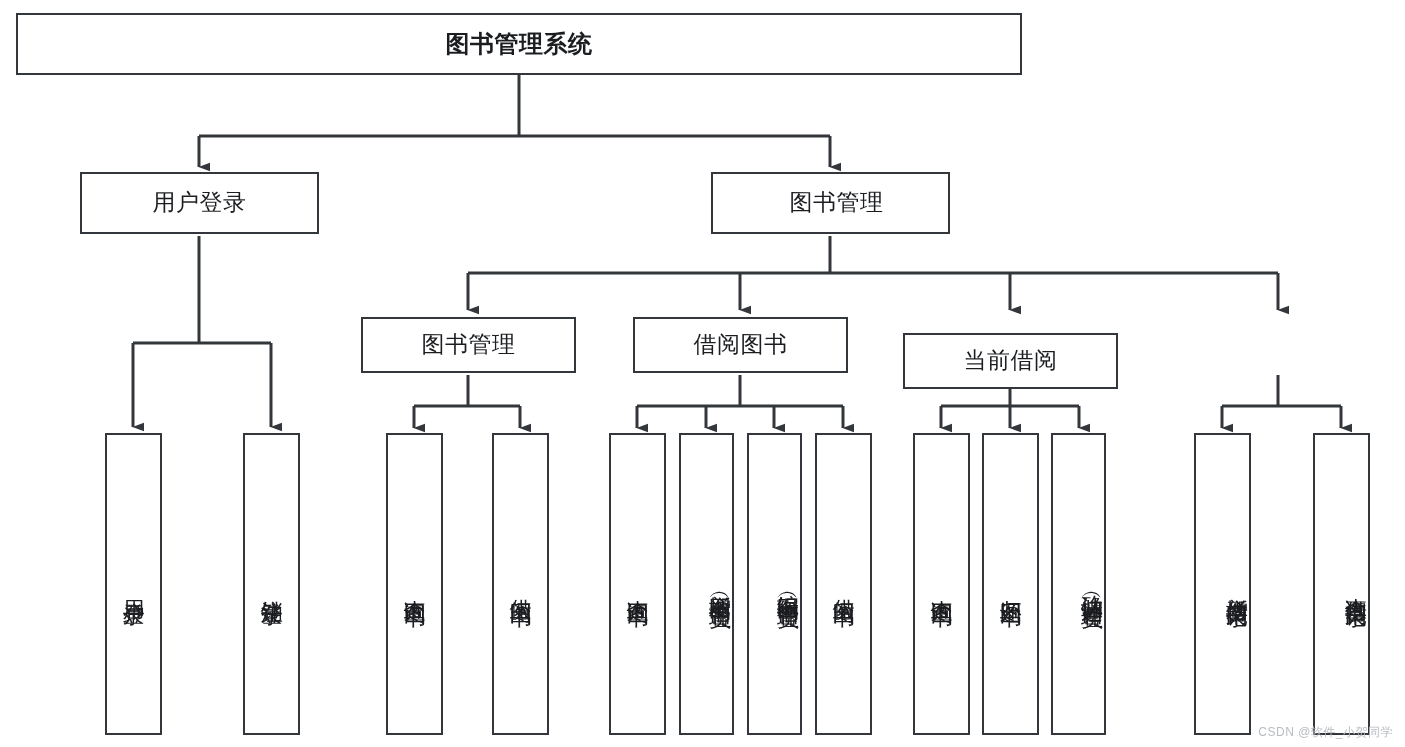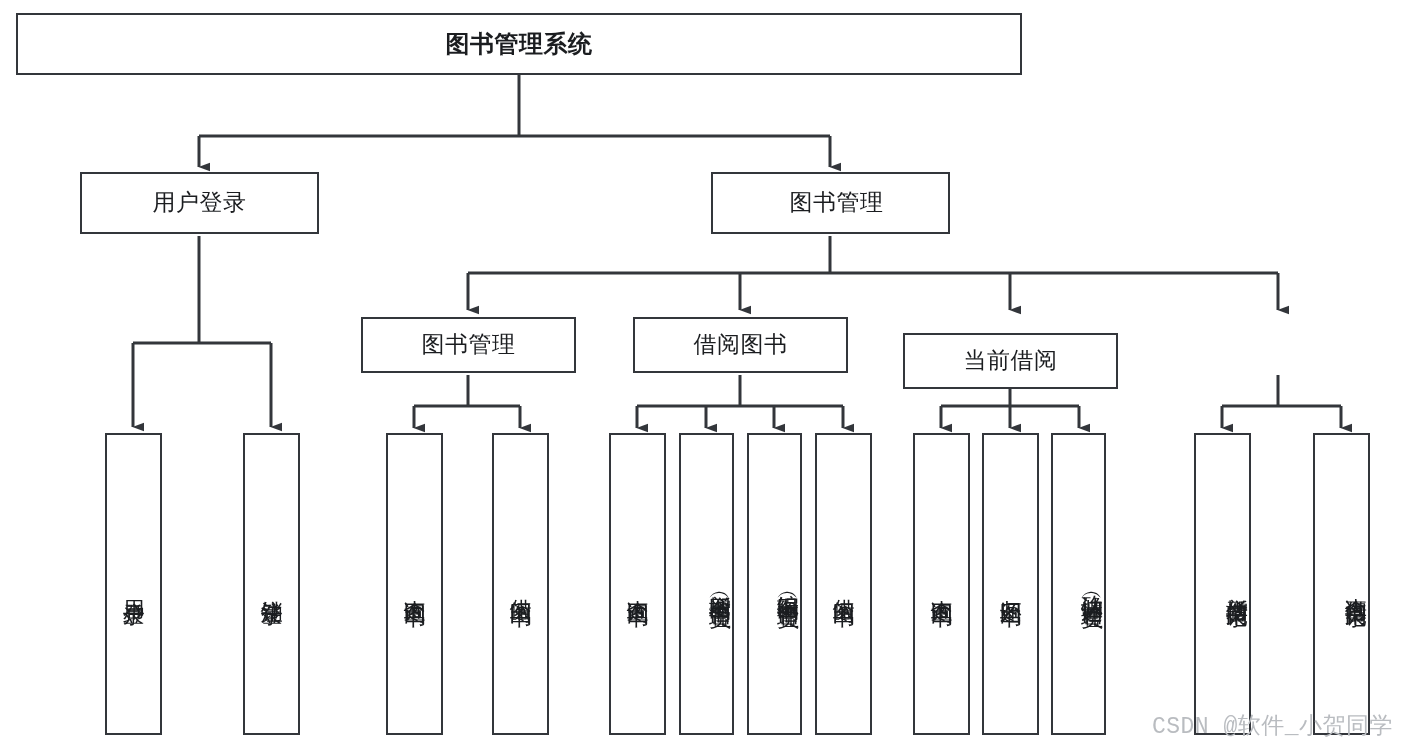--- a/index.html
+++ b/index.html
@@ -57,27 +57,27 @@
     white-space: nowrap;
     overflow: hidden;
   }
   .node-v.short {
     align-items: center;
   }
   #watermark {
     position: absolute;
     right: 12px;
     bottom: 6px;
-    font-size: 23px;
+    font-size: 12px;
     color: #b9bcc0;
     letter-spacing: 0.5px;
     z-index: 6;
     pointer-events: none;
     white-space: nowrap;
-    font-family: Liberation Mono, monospace;
+    font-family: Liberation Sans, sans-serif;
   }
 </style>
 </head>
 <body>
 
 <div id="diagram-root">
 
   <svg id="diagram-svg" viewBox="0 0 1405 747" xmlns="http://www.w3.org/2000/svg">
     <defs>
       <marker id="arrow" viewBox="0 0 10 12" refX="5" refY="11.4" markerWidth="10" markerHeight="12" orient="auto" markerUnits="userSpaceOnUse">

